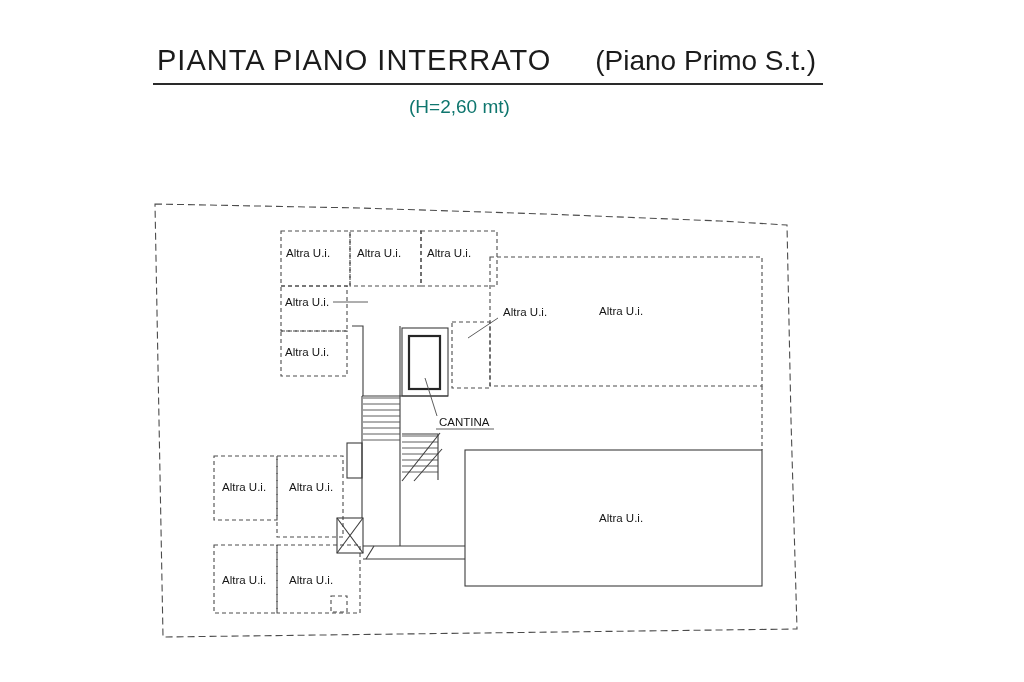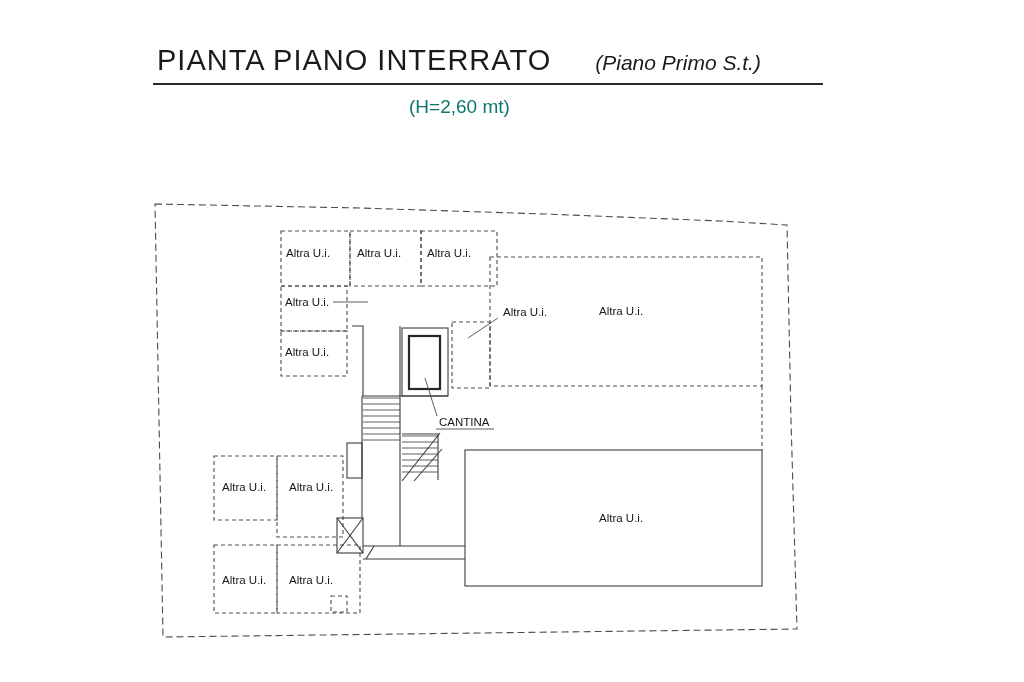--- a/index.html
+++ b/index.html
@@ -2,21 +2,21 @@
 <html><head>
 <meta charset="utf-8">
 <style>
   html,body{margin:0;padding:0;background:#ffffff;}
   .page{
     position:relative;width:1024px;height:682px;background:#ffffff;overflow:hidden;
     font-family:"Liberation Sans",sans-serif;color:#1a1a1a;text-align:center;
   }
   .header{position:absolute;left:157px;top:44px;display:flex;align-items:baseline;white-space:nowrap;}
   .title{font-size:29px;letter-spacing:1px;color:#1b1b1b;}
-  .subtitle{font-size:21px;margin-left:44px;color:#1b1b1b;font-style:italic;}
+  .subtitle{font-size:28px;margin-left:44px;color:#1b1b1b;}
   .title-rule{position:absolute;left:153px;top:83px;width:670px;height:2px;background:#2a2a2a;}
   .height-note{position:absolute;left:409px;top:96px;font-size:19px;color:#0f766e;}
   svg.plan{position:absolute;left:0;top:0;}
   .dash{fill:none;stroke:#4c4c4c;stroke-width:1.1;stroke-dasharray:7 4;}
   .dash2{fill:none;stroke:#4c4c4c;stroke-width:1.1;stroke-dasharray:4 3;}
   .solid{fill:none;stroke:#3c3c3c;stroke-width:1.1;}
   .thick{fill:none;stroke:#262626;stroke-width:2.2;}
   .thin{fill:none;stroke:#4c4c4c;stroke-width:0.9;}
   .lbl{font-size:11.5px;fill:#161616;font-family:"Liberation Sans",sans-serif;}
 </style>

